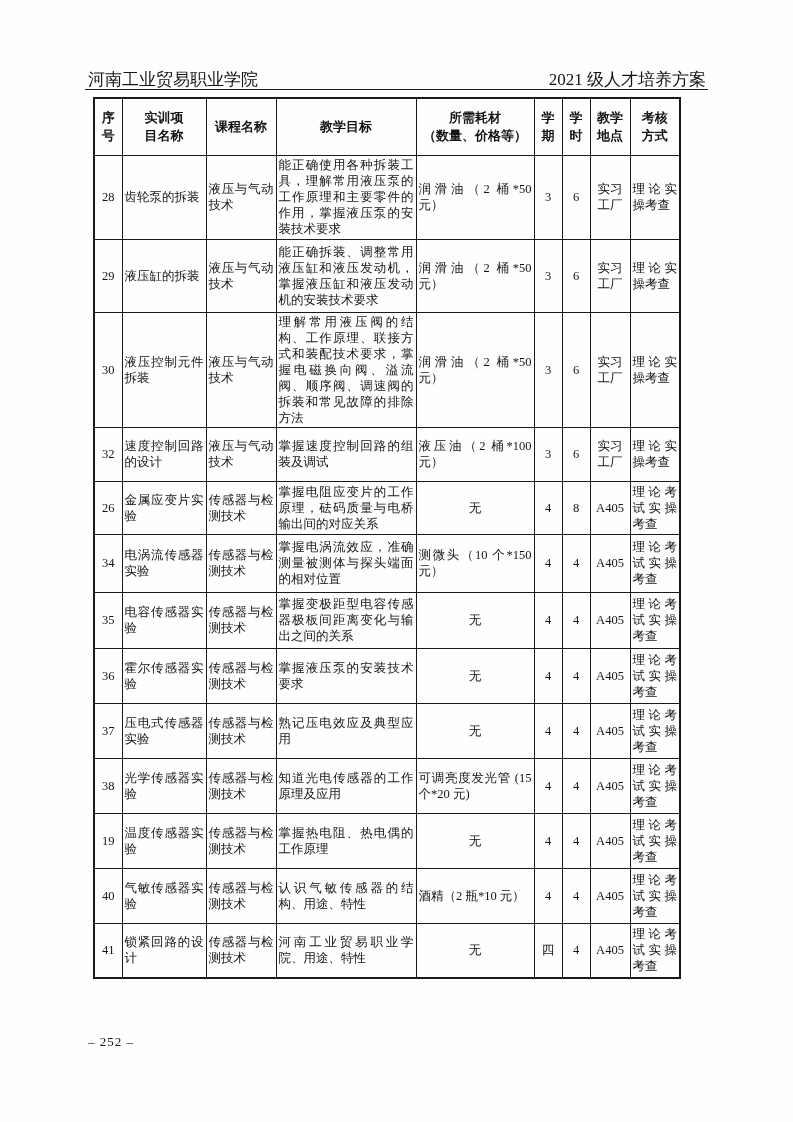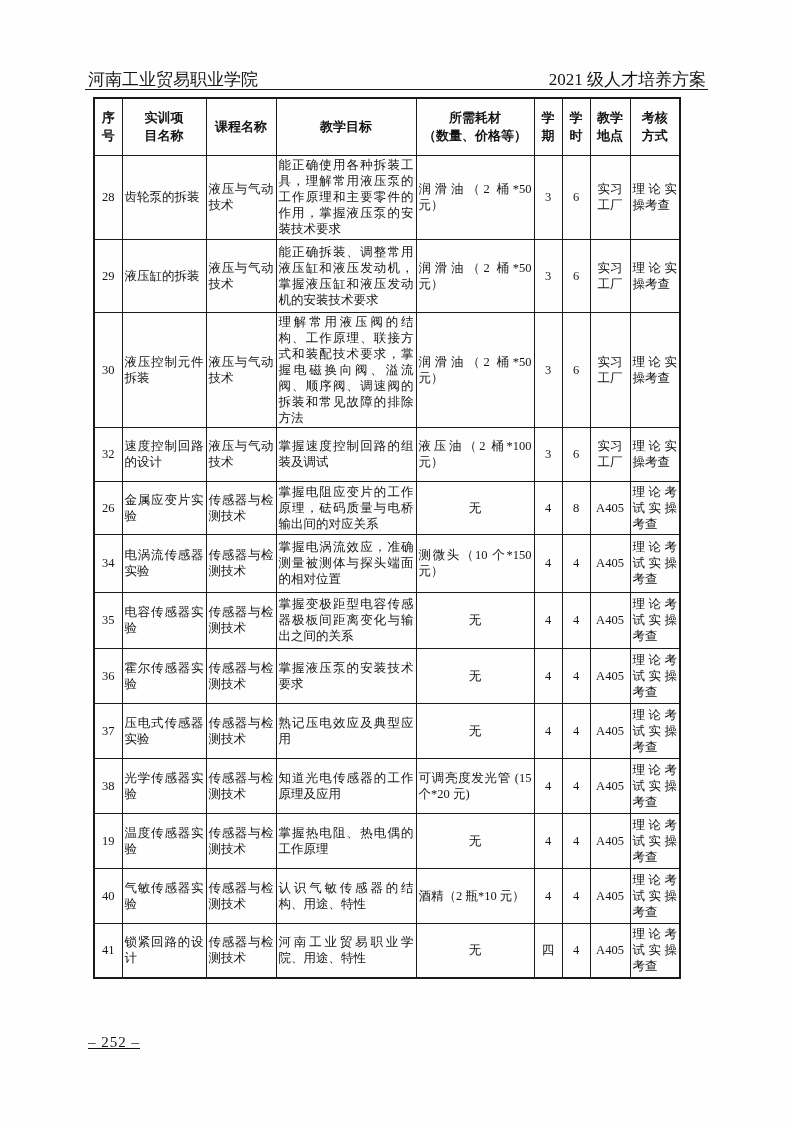--- a/index.html
+++ b/index.html
@@ -71,23 +71,22 @@
   .training tbody tr:nth-child(9)  { height: 55px; }
   .training tbody tr:nth-child(10) { height: 55px; }
   .training tbody tr:nth-child(11) { height: 55px; }
   .training tbody tr:nth-child(12) { height: 55px; }
   .training tbody tr:nth-child(13) { height: 55px; }
   .training tbody tr:nth-child(14) { height: 57px; }
   .page-footer {
     position: absolute;
     left: 88px;
     top: 1034px;
-    font-size: 15px;
+    font-size: 13px;
     letter-spacing: 1px;
-    text-decoration: underline;
   }
 </style>
 </head>
 <body>
 
 <div class="page">
 
   <div class="doc-header">
     <span>河南工业贸易职业学院</span>
     <span>2021 级人才培养方案</span>

